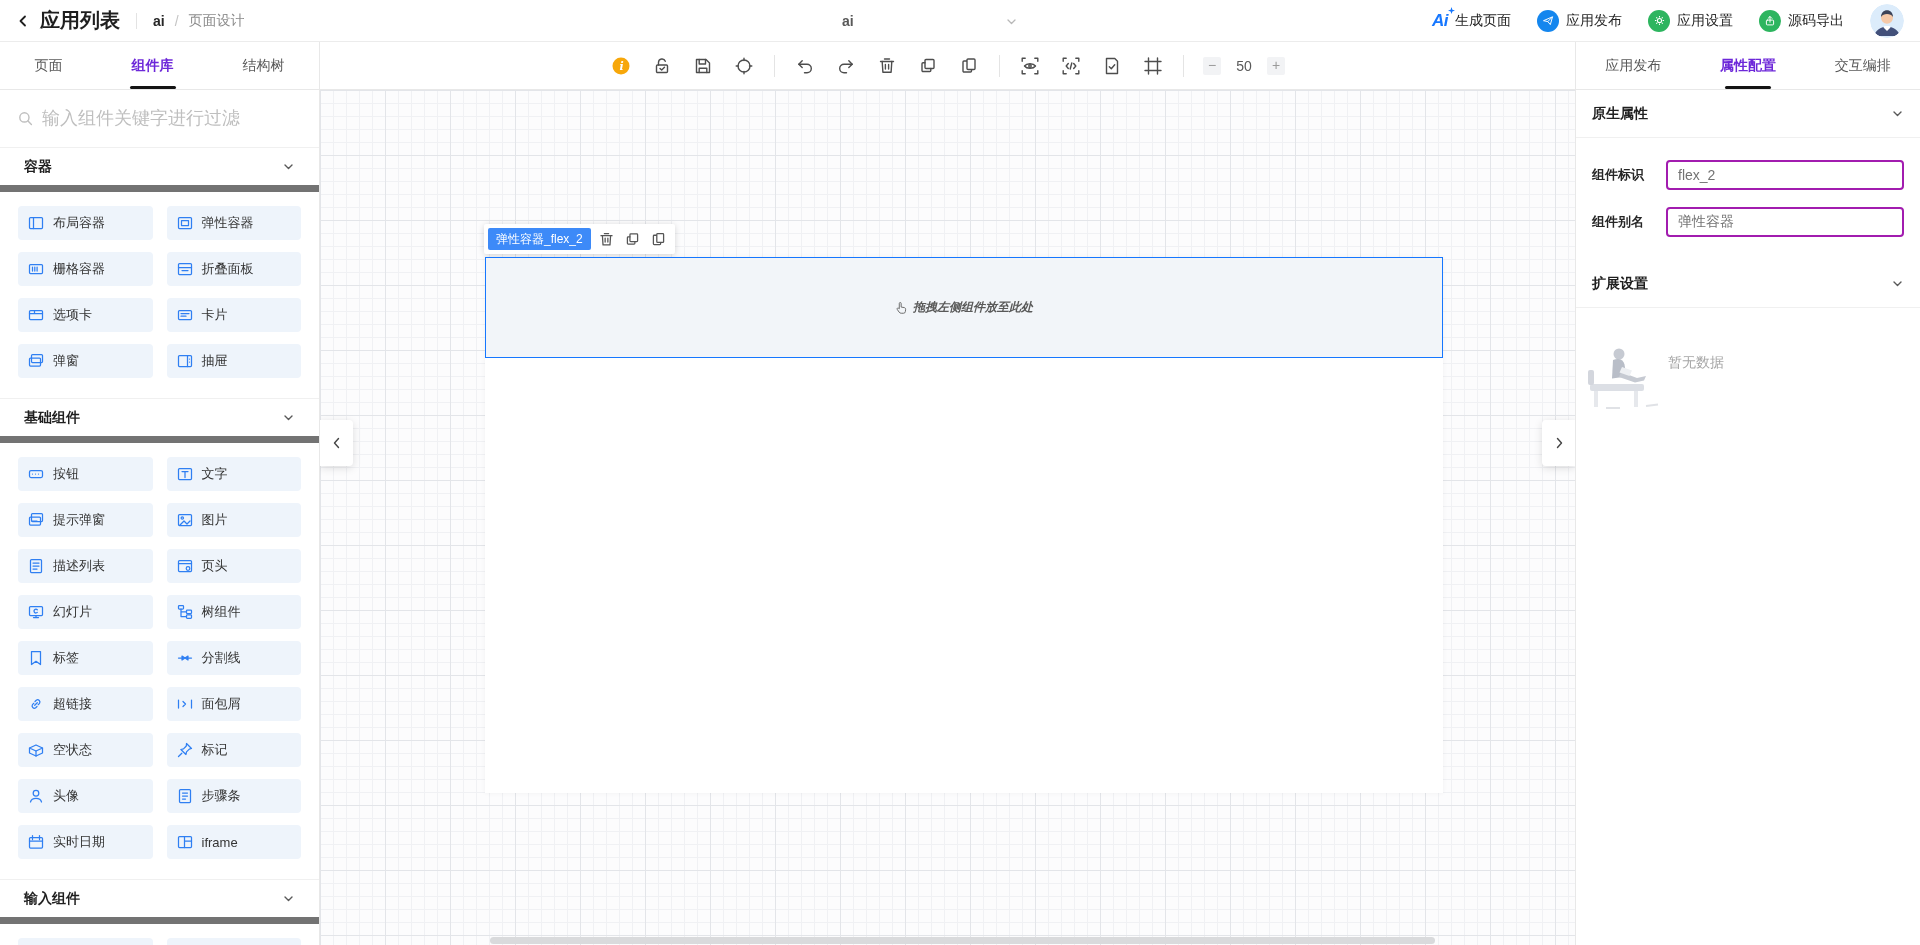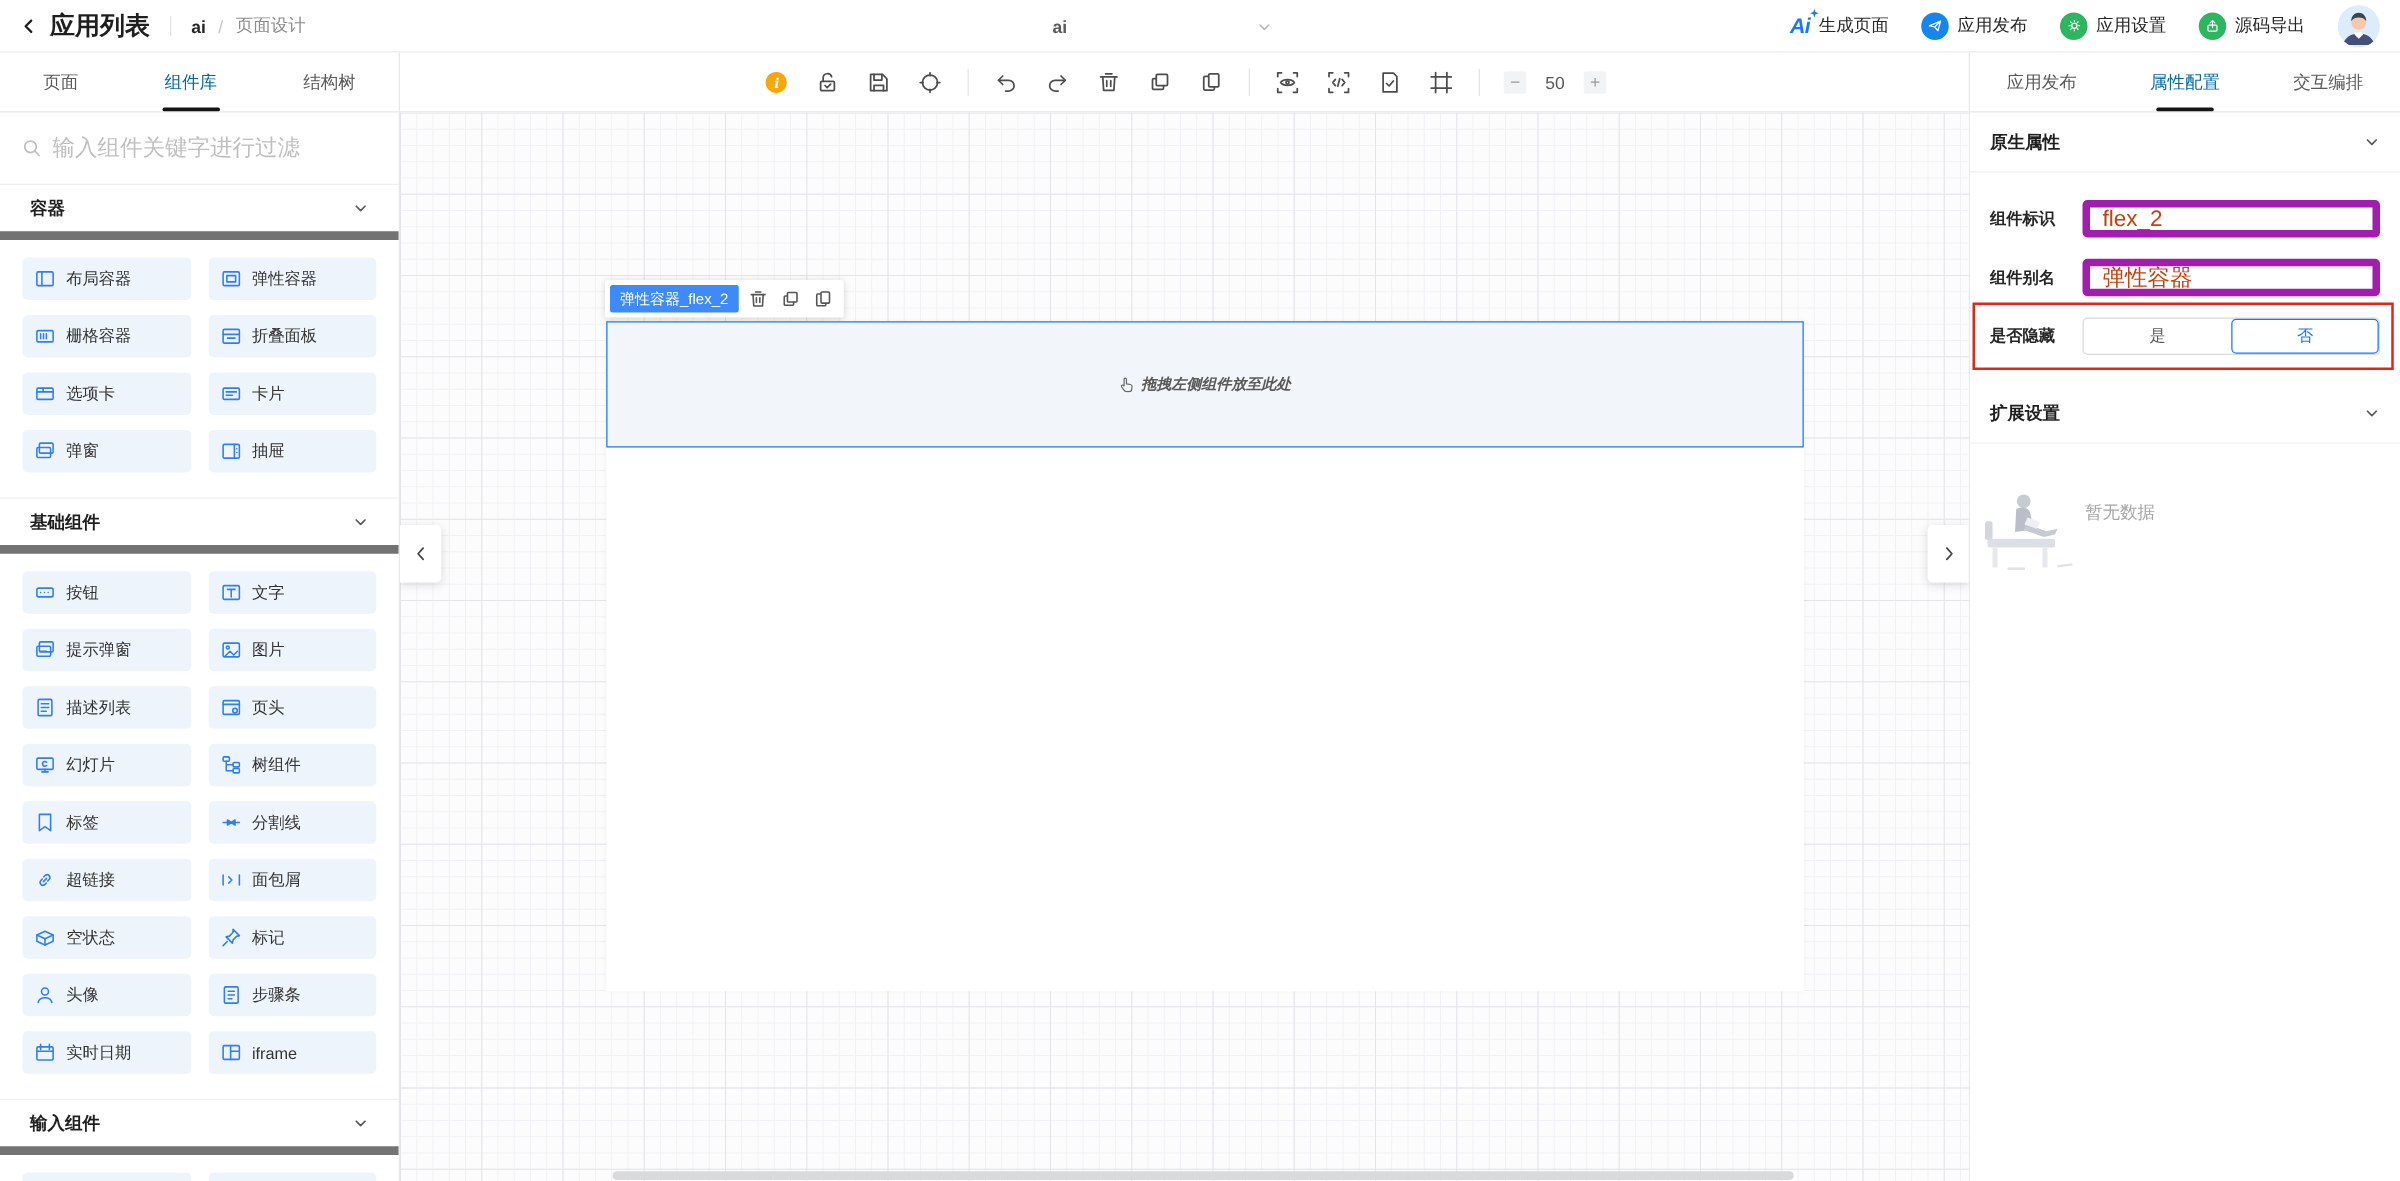--- a/index.html
+++ b/index.html
@@ -27,21 +27,21 @@
 
   
   .main { flex:1; display:flex; min-height:0; }
   .sidebar { width:320px; flex:0 0 320px; border-right:1px solid #e8e8e8; display:flex; flex-direction:column; background:#fff; }
   .canvas-col { flex:1; display:flex; flex-direction:column; min-width:0; }
   .rightbar { width:345px; flex:0 0 345px; border-left:1px solid #e8e8e8; display:flex; flex-direction:column; background:#fff; }
 
   
   .panel-tabs { height:48px; flex:0 0 48px; display:flex; justify-content:space-around; align-items:center; border-bottom:1px solid #e8e8e8; }
   .ptab { position:relative; height:100%; display:flex; align-items:center; color:#595959; cursor:pointer; padding:0 4px; }
-  .ptab.active { color:#0369a1; font-weight:400; }
+  .ptab.active { color:#6d28d9; font-weight:700; }
   .ptab.active::after { content:""; position:absolute; left:50%; transform:translateX(-50%); bottom:0; width:46px; height:3px; background:#141414; border-radius:2px; }
 
   
   .search-row { height:58px; flex:0 0 58px; display:flex; align-items:center; gap:9px; padding:0 18px; border-bottom:1px solid #f0f0f0; }
   .search-row input { border:none; outline:none; flex:1; font-size:18px; color:#7f1d1d; font-family:inherit; background:transparent; }
   .search-row input::placeholder { color:#bfbfbf; }
   .sections { flex:1; overflow:hidden; }
   .section + .section { border-top:1px solid #f0f0f0; }
   .section-header { height:44px; display:flex; align-items:center; justify-content:space-between; padding:0 24px; border-bottom:7px solid #737373; cursor:pointer; }
   .section-header .st { font-weight:700; color:#1f1f1f; }
@@ -78,21 +78,21 @@
   .collapse-tab.right { right:0; border-radius:4px 0 0 4px; }
   .hscrollbar { position:absolute; left:170px; bottom:1px; width:945px; height:7px; background:#d9dadc; border-radius:4px; }
 
   
   .rp-section-header { height:48px; flex:0 0 auto; display:flex; align-items:center; justify-content:space-between; padding:0 16px; border-bottom:1px solid #f0f0f0; cursor:pointer; }
   .rp-section-header .st { font-weight:700; color:#1f1f1f; }
   .fields { padding:22px 16px 6px; }
   .field-row { display:flex; align-items:center; margin-bottom:17px; position:relative; }
   .field-label { width:74px; flex:0 0 74px; font-size:13px; font-weight:700; color:#262626; }
   .field-ctl { flex:1; }
-  .text-input { width:100%; height:30px; border:6px solid #a21caf; border-radius:4px; padding:0 10px; font-size:18px; color:#c2410c; font-family:inherit; outline:none; background:#fff; }
+  .text-input { width:100%; height:30px; border:2px solid #a21caf; border-radius:4px; padding:0 10px; font-size:14px; color:#737373; font-family:inherit; outline:none; background:#fff; }
   .segmented { display:flex; border:1px solid #d9d9d9; border-radius:4px; height:30px; background:#fff; }
   .seg-opt { flex:1; display:flex; align-items:center; justify-content:center; font-size:13px; color:#595959; cursor:pointer; position:relative; }
   .seg-opt + .seg-opt { border-left:1px solid #d9d9d9; }
   .seg-opt.selected { color:#1677ff; outline:1.5px solid #1677ff; outline-offset:-1px; border-radius:4px; z-index:1; border-left:none; }
   .field-row.annotated::after { content:""; position:absolute; left:-14px; right:-11px; top:-12px; bottom:-12px; border:2.5px solid #e1251b; pointer-events:none; }
   .empty-state { display:flex; flex-direction:row; align-items:flex-start; margin-top:34px; }
   .empty-state .et { color:#a6a6a6; font-size:14px; margin-top:12px; }
 
   svg { display:block; }
 </style>
@@ -634,29 +634,20 @@
       </div>
       <div class="fields" id="prop-fields">
           <div class="field-row">
             <span class="field-label">组件标识</span>
             <div class="field-ctl"><input class="text-input" type="text" value="flex_2" style=""></div>
           </div>
           <div class="field-row">
             <span class="field-label">组件别名</span>
             <div class="field-ctl"><input class="text-input" type="text" value="弹性容器" style=""></div>
           </div>
-          <div class="field-row annotated">
-            <span class="field-label">是否隐藏</span>
-            <div class="field-ctl">
-              <div class="segmented">
-                <div class="seg-opt">是</div>
-                <div class="seg-opt selected">否</div>
-              </div>
-            </div>
-          </div>
         </div>
       <div class="rp-section-header">
         <span class="st">扩展设置</span>
         <span style="display:flex;">
           <svg width="13" height="13" viewBox="0 0 13 13" fill="none" stroke="#595959" stroke-width="1.4" stroke-linecap="round" stroke-linejoin="round">
               <path d="M3 5l3.5 3.5L10 5"></path>
             </svg>
         </span>
       </div>
       <div class="empty-state">

